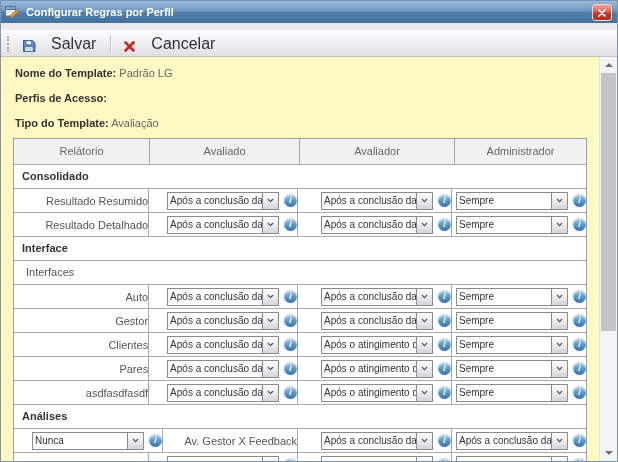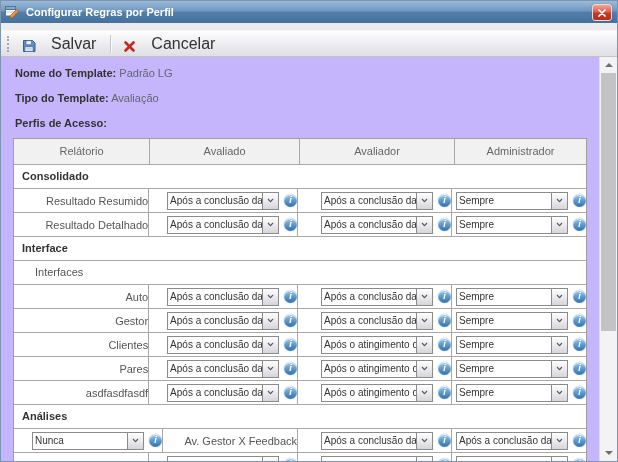--- a/index.html
+++ b/index.html
@@ -17,34 +17,34 @@
 
   
   .gapstrip{height:7px;background:#ececef;}
   .toolbar{height:25px;background:linear-gradient(#fdfdfe,#ececf0 55%,#dfdfe4);
     border-top:1px solid #f8f8fa;border-bottom:1px solid #c2c2c7;display:flex;align-items:center;}
   .grip{width:0;height:16px;border-left:2px dotted #a6a6ad;margin:0 7px 0 6px;cursor:grab;}
   .tb-btn{display:flex;align-items:flex-end;gap:15px;padding:2px 9px 2px 6px;font-size:16px;color:#333;cursor:pointer;}
   .tb-sep{width:1px;height:18px;background:#c3c3c8;border-right:1px solid #fafafb;margin:0 5px;}
 
   
-  .content{position:absolute;top:56px;left:0;right:0;bottom:0;background:#c4b5fd;}
+  .content{position:absolute;top:56px;left:0;right:0;bottom:0;background:#fef9c3;}
   .info{padding:11px 0 0 14px;font-size:11px;color:#666;}
   .info-line{height:11px;line-height:11px;margin-bottom:14px;white-space:nowrap;}
   .info-line b{color:#333;}
 
   
   .rtable{position:absolute;left:12px;top:81px;width:574px;border:1px solid #9e9e9e;background:#fff;
     font-size:11px;color:#555;box-sizing:border-box;}
   .thead{display:flex;background:#f1f1f2;}
   .th{height:25px;line-height:25px;text-align:center;color:#666;border-right:1px solid #a8a8a8;box-sizing:border-box;}
   .c1{width:136px;}.c2{width:150px;}.c3{width:155px;}.c4{flex:1;border-right:none !important;}
   .trow{border-top:1px solid #a8a8a8;display:flex;background:#fff;}
   .section-row{height:23px;line-height:23px;font-weight:bold;color:#333;padding-left:8px;display:block;}
-  .subheader-row{height:23px;line-height:23px;padding-left:21px;display:block;color:#555;}
+  .subheader-row{height:23px;line-height:23px;padding-left:12px;display:block;color:#555;}
   .item-row{height:23px;}
   .cell{box-sizing:border-box;display:flex;align-items:center;}
   .item-row .cell{border-right:1px solid #a8a8a8;height:23px;justify-content:flex-end;}
   .label-cell{padding-left:21px;overflow:hidden;white-space:nowrap;}
   .indent-2 .label-cell{}
   .ctrl-cell{padding-left:4px;}
 
   
   .select{display:flex;width:112px;height:18px;border:1px solid #8b8b8b;background:#fff;box-sizing:border-box;cursor:pointer;}
   .select .val{flex:1;font-size:10px;line-height:16px;padding:0 2px;overflow:hidden;white-space:nowrap;color:#333;}
@@ -106,25 +106,25 @@
     </span>
   </div>
 
   <div class="content">
     <div class="info">
       <div class="info-line">
         <b>Nome do Template:</b>
         <span>Padrão LG</span>
       </div>
       <div class="info-line">
+        <b>Perfis de Acesso:</b>
+      </div>
+      <div class="info-line">
         <b>Tipo do Template:</b>
         <span>Avaliação</span>
-      </div>
-      <div class="info-line">
-        <b>Perfis de Acesso:</b>
       </div>
     </div>
 
     <div class="rtable">
       <div class="thead">
         <div class="th c1">Relátorio</div>
         <div class="th c2">Avaliado</div>
         <div class="th c3">Avaliador</div>
         <div class="th c4">Administrador</div>
       </div>

